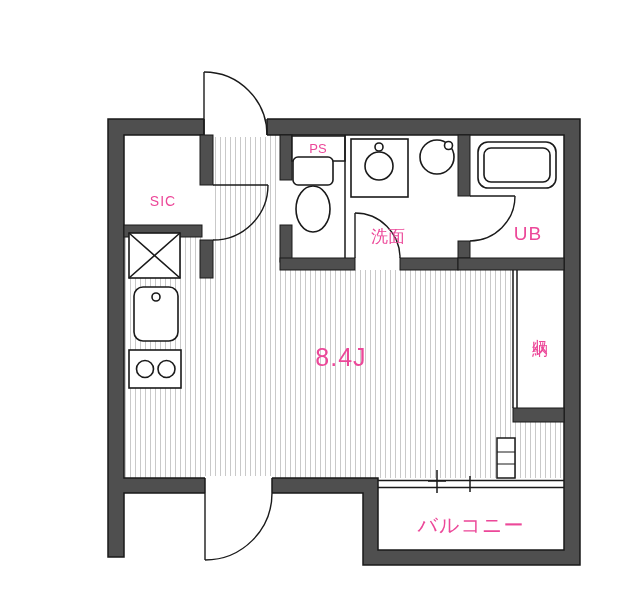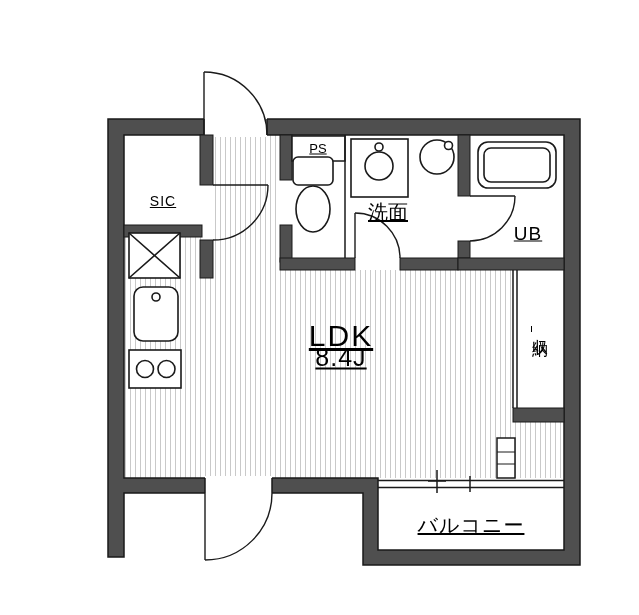--- a/index.html
+++ b/index.html
@@ -7,29 +7,28 @@
     position:relative;
     width:639px;height:615px;
     background:var(--bg,#fff);
     font-family:"Liberation Sans","DejaVu Sans",sans-serif;
     overflow:hidden;
   }
   .stage svg{position:absolute;left:0;top:0;}
   .label{
     position:absolute;
     transform:translate(-50%,-50%);
-    color:#000000;
+    color:#ec4899;
     white-space:nowrap;
     line-height:1;
     user-select:none;
-    text-decoration:underline;
   }
   .lbl-sic{left:163px;top:201px;font-size:14px;letter-spacing:1px;}
   .lbl-ps{left:318px;top:148px;font-size:13px;}
-  .lbl-washroom{left:388px;top:212px;font-size:20px;}
+  .lbl-washroom{left:388px;top:236px;font-size:17px;}
   .lbl-ub{left:528px;top:233px;font-size:19px;letter-spacing:1px;}
   .lbl-ldk{left:341px;top:336px;font-size:30px;letter-spacing:2px;}
   .lbl-ldk-size{left:341px;top:357px;font-size:25px;letter-spacing:1px;}
   .lbl-storage{
     left:540px;top:329px;font-size:16px;
     writing-mode:vertical-rl;text-orientation:upright;letter-spacing:3px;
   }
   .lbl-balcony{left:471px;top:525px;font-size:20px;letter-spacing:1px;}
 </style>
 </head>
@@ -146,18 +145,17 @@
         <path d="M205,493 V560"></path>
         <path d="M205,560 A67,67 0 0 0 272,493"></path>
       </g>
     </g>
   </svg>
 
   <div class="label lbl-sic">SIC</div>
   <div class="label lbl-ps">PS</div>
   <div class="label lbl-washroom">洗面</div>
   <div class="label lbl-ub">UB</div>
-  <div class="label lbl-ldk">LDK</div>
   <div class="label lbl-ldk-size">8.4J</div>
   <div class="label lbl-storage">収納</div>
   <div class="label lbl-balcony">バルコニー</div>
 
 </div>
 
 </body></html>

